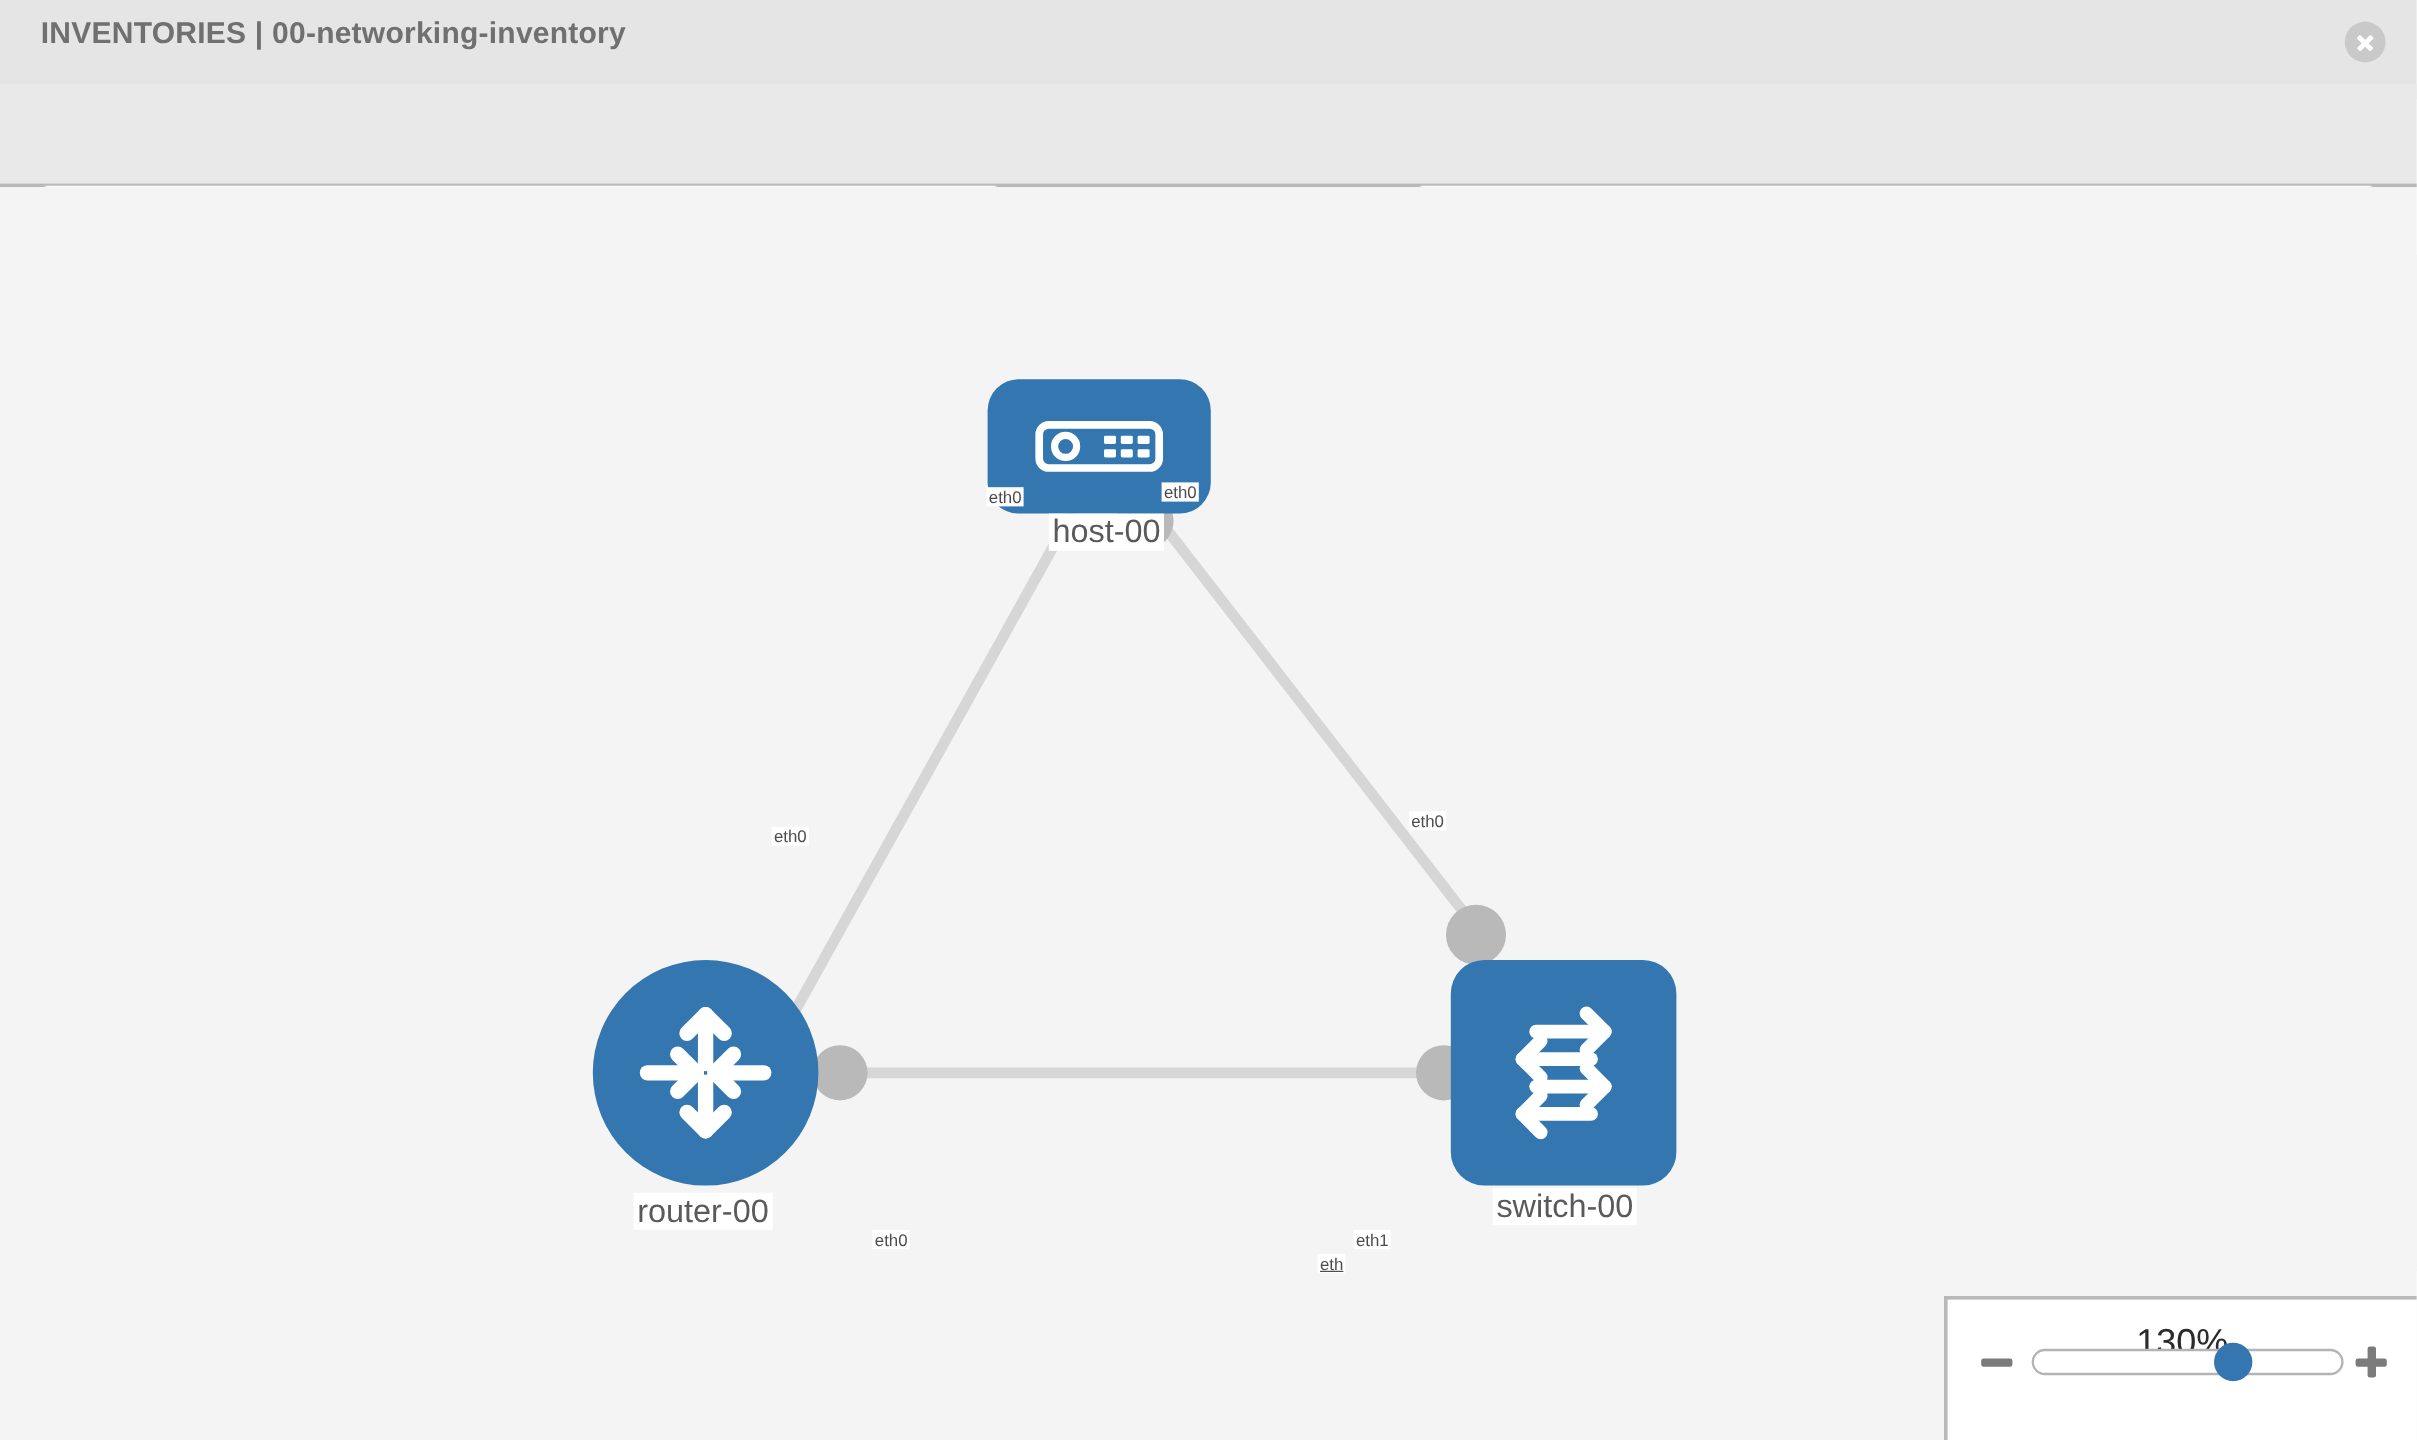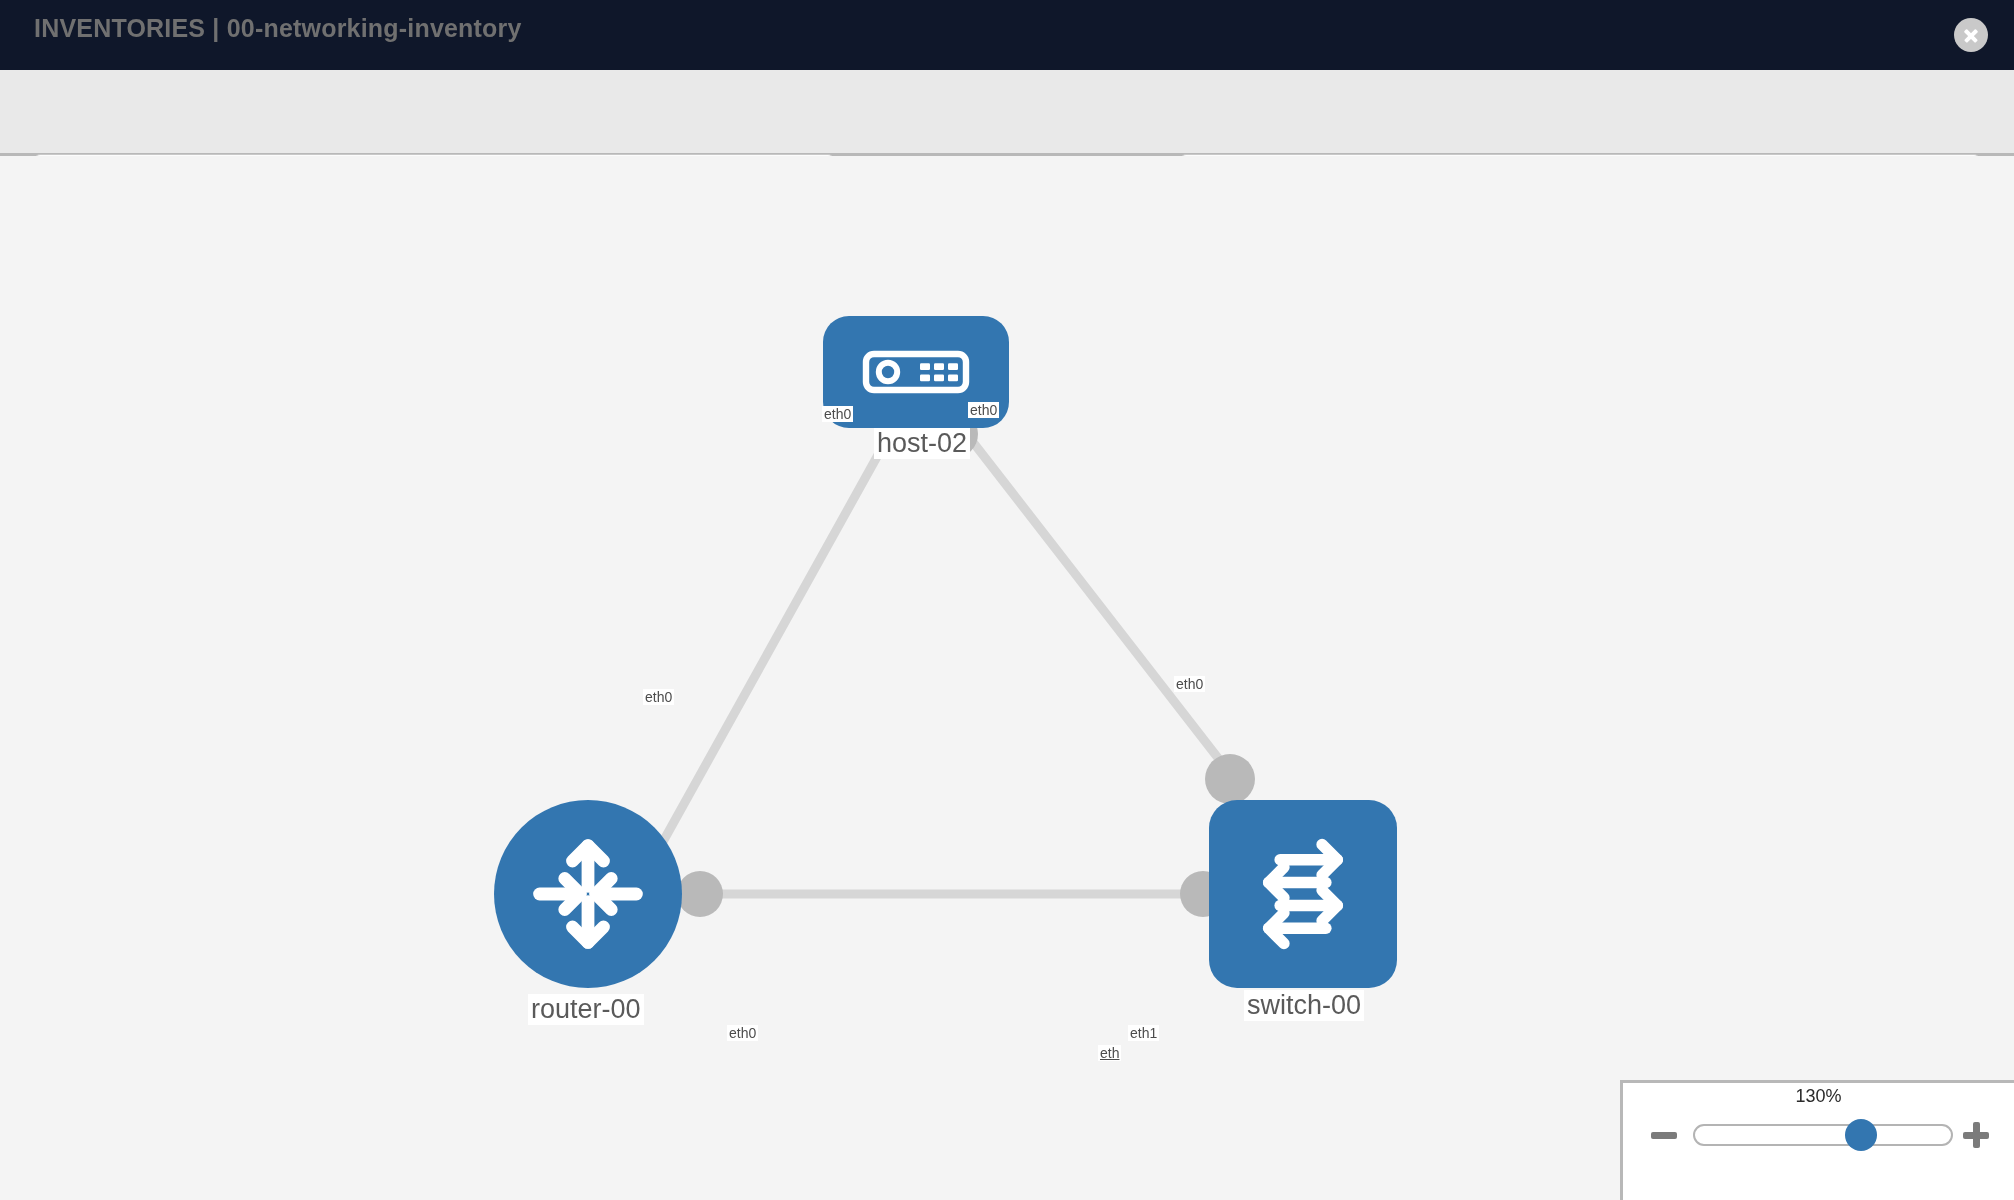--- a/index.html
+++ b/index.html
@@ -12,21 +12,21 @@
   #app {
     position: relative;
     width: 2014px; height: 1200px;
     background: #ffffff;
   }
 
   
   .header {
     position: absolute; left: 0; top: 0;
     width: 2014px; height: 83px;
-    background: #0f172a;
+    background: #e5e5e5;
     box-sizing: border-box;
   }
   .header-title {
     position: absolute; left: 34px; top: 14px;
     font-size: 25px; font-weight: bold;
     color: #707070;
     letter-spacing: 0.2px;
     white-space: nowrap;
   }
   .close-btn {
@@ -148,23 +148,23 @@
   
   .zoom-panel {
     position: absolute; left: 1620px; top: 1080px;
     width: 394px; height: 120px;
     background: #ffffff;
     border-top: 3px solid #b8b8b8;
     border-left: 3px solid #b8b8b8;
     box-sizing: border-box;
   }
   .zoom-value {
-    position: absolute; left: 0; right: 0; top: 3px;
+    position: absolute; left: 0; right: 0; top: 19px;
     text-align: center;
-    font-size: 18px; color: #2b2b2b;
+    font-size: 30px; color: #2b2b2b;
   }
   .zoom-minus, .zoom-plus {
     position: absolute; top: 49px;
     cursor: pointer;
   }
   .zoom-minus { left: 28px; width: 26px; height: 7px; background: #7b7b7b; border-radius: 2px; }
   .zoom-plus  { left: 340px; width: 26px; height: 26px; top: 39px; }
   .zoom-plus::before, .zoom-plus::after {
     content: ""; position: absolute; background: #7b7b7b; border-radius: 2px;
   }
@@ -245,21 +245,21 @@
           <g fill="#ffffff">
             <rect x="29" y="9.6" width="5" height="3.4" rx="0.6"></rect>
             <rect x="36" y="9.6" width="5" height="3.4" rx="0.6"></rect>
             <rect x="43" y="9.6" width="5" height="3.4" rx="0.6"></rect>
             <rect x="29" y="15.2" width="5" height="3.4" rx="0.6"></rect>
             <rect x="36" y="15.2" width="5" height="3.4" rx="0.6"></rect>
             <rect x="43" y="15.2" width="5" height="3.4" rx="0.6"></rect>
           </g>
         </svg>
       </div>
-      <div class="node-label">host-02</div>
+      <div class="node-label">host-00</div>
     </div>
 
     <div class="node" id="node-router">
       <div class="node-shape">
         <svg width="124" height="124" viewBox="0 0 64 64" aria-hidden="true">
           <g stroke="#ffffff" stroke-width="6.6" stroke-linecap="round" stroke-linejoin="round" fill="none">
             <line x1="32" y1="28" x2="32" y2="7"></line>
             <polyline points="24,15 32,7 40,15"></polyline>
             <line x1="32" y1="36" x2="32" y2="57"></line>
             <polyline points="24,49 32,57 40,49"></polyline>

